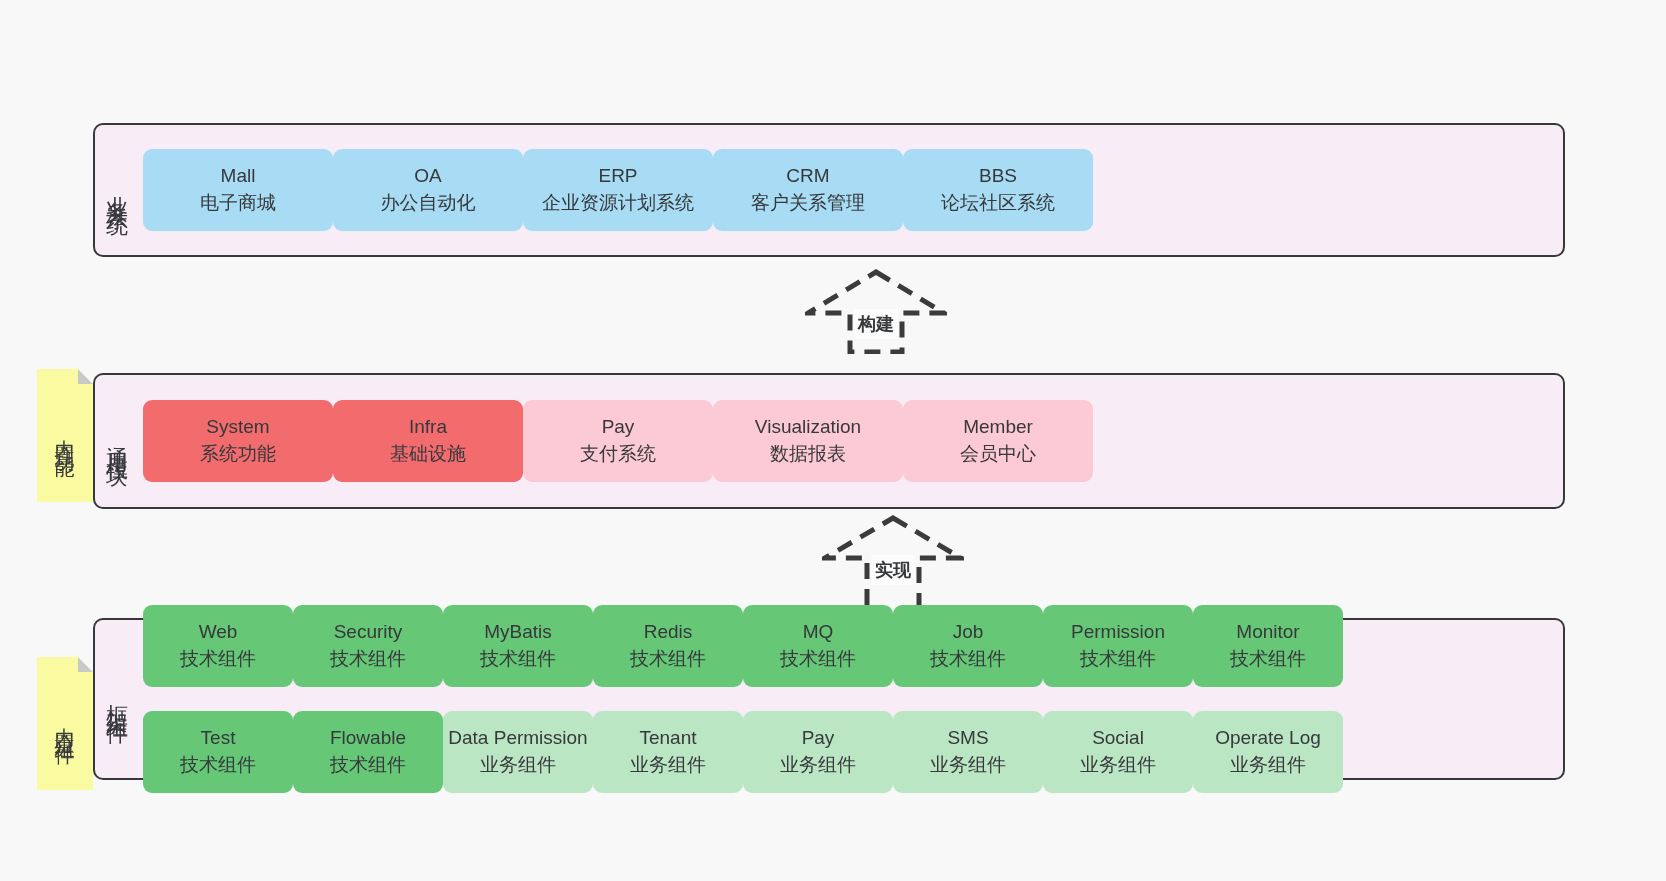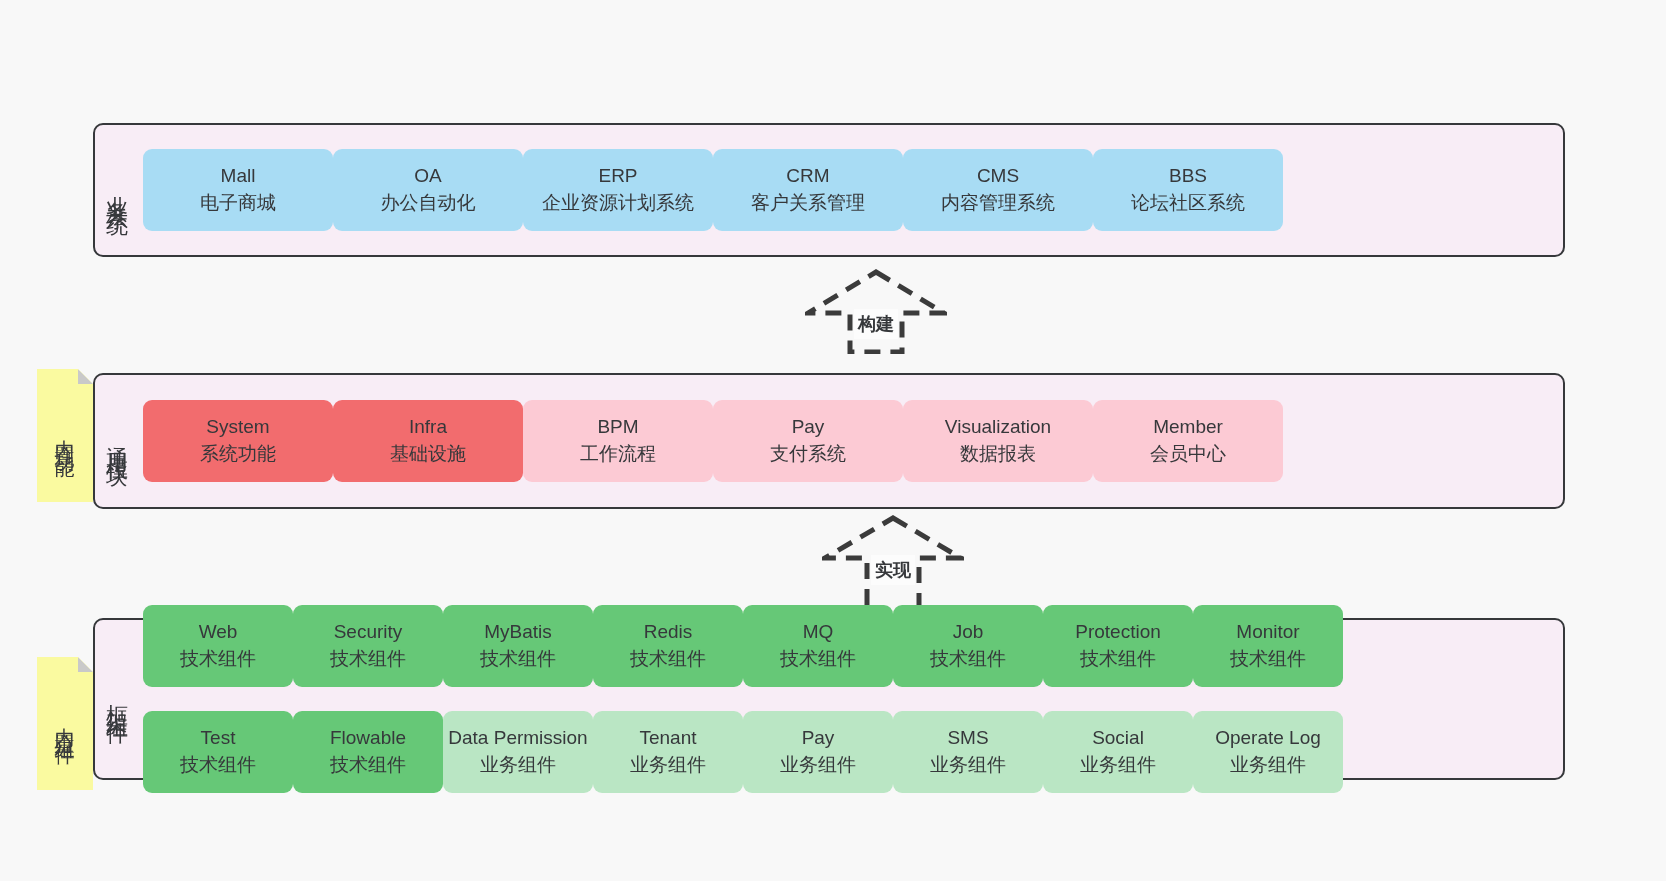--- a/index.html
+++ b/index.html
@@ -106,24 +106,20 @@
         </div>
         <div class="box blue">
           <div class="box-title">ERP</div>
           <div class="box-subtitle">企业资源计划系统</div>
         </div>
         <div class="box blue">
           <div class="box-title">CRM</div>
           <div class="box-subtitle">客户关系管理</div>
         </div>
         <div class="box blue">
-          <div class="box-title">CMS</div>
-          <div class="box-subtitle">内容管理系统</div>
-        </div>
-        <div class="box blue">
           <div class="box-title">BBS</div>
           <div class="box-subtitle">论坛社区系统</div>
         </div>
       </div>
     </div>
 </div>
 
 <div class="arrow" id="arrow-0">
   <svg viewBox="0 0 142 86">
     <path d="M71 4 L139 45 L97 45 L97 84 L45 84 L45 45 L3 45 Z"></path>
@@ -137,24 +133,20 @@
       <div class="box-row">
         <div class="box red">
           <div class="box-title">System</div>
           <div class="box-subtitle">系统功能</div>
         </div>
         <div class="box red">
           <div class="box-title">Infra</div>
           <div class="box-subtitle">基础设施</div>
         </div>
         <div class="box pink">
-          <div class="box-title">BPM</div>
-          <div class="box-subtitle">工作流程</div>
-        </div>
-        <div class="box pink">
           <div class="box-title">Pay</div>
           <div class="box-subtitle">支付系统</div>
         </div>
         <div class="box pink">
           <div class="box-title">Visualization</div>
           <div class="box-subtitle">数据报表</div>
         </div>
         <div class="box pink">
           <div class="box-title">Member</div>
           <div class="box-subtitle">会员中心</div>
@@ -196,21 +188,21 @@
         </div>
         <div class="box green">
           <div class="box-title">MQ</div>
           <div class="box-subtitle">技术组件</div>
         </div>
         <div class="box green">
           <div class="box-title">Job</div>
           <div class="box-subtitle">技术组件</div>
         </div>
         <div class="box green">
-          <div class="box-title">Protection</div>
+          <div class="box-title">Permission</div>
           <div class="box-subtitle">技术组件</div>
         </div>
         <div class="box green">
           <div class="box-title">Monitor</div>
           <div class="box-subtitle">技术组件</div>
         </div>
       </div>
       <div class="box-row">
         <div class="box green">
           <div class="box-title">Test</div>

